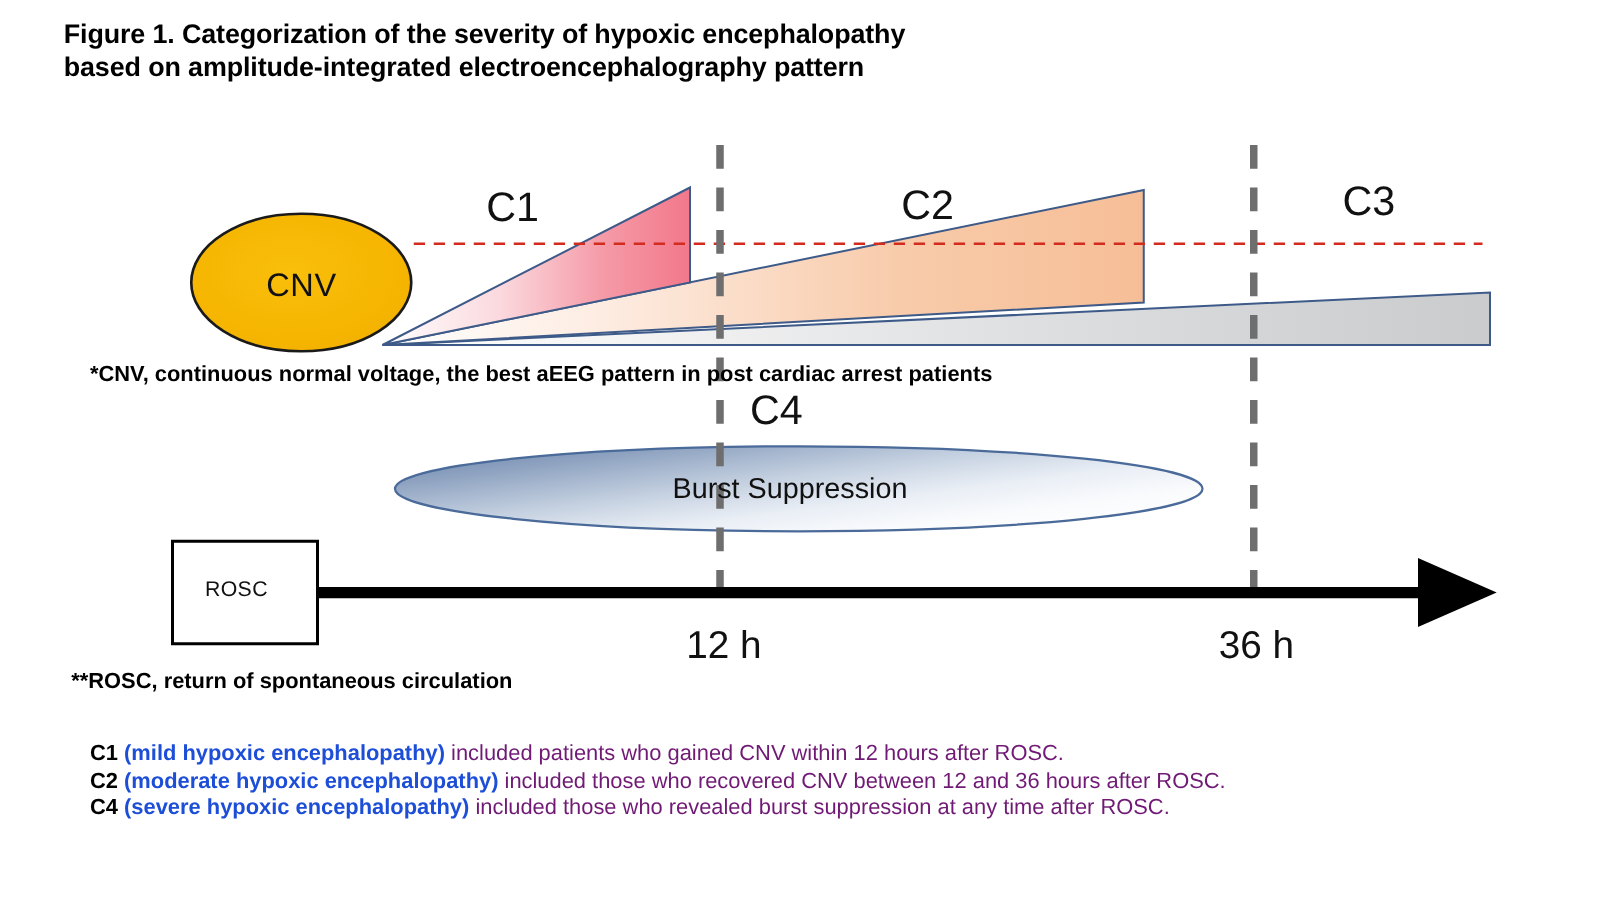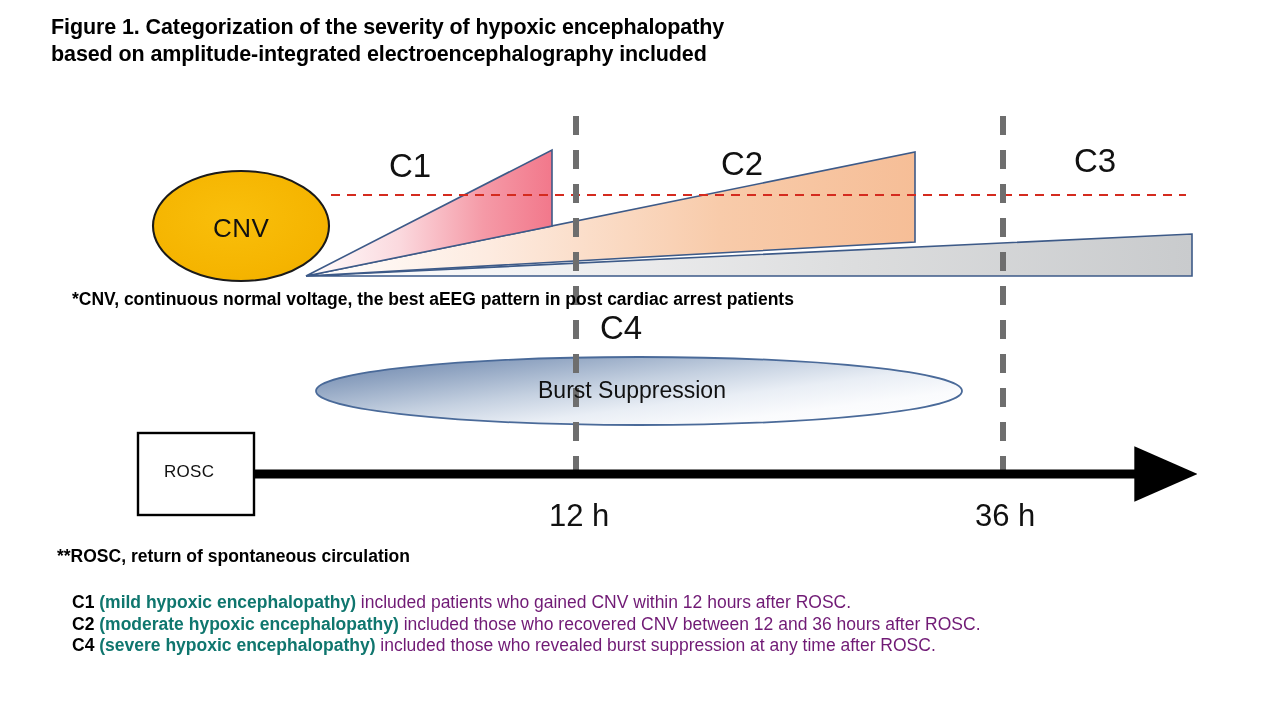--- a/index.html
+++ b/index.html
@@ -75,46 +75,46 @@
 
   .footnote{
     position:absolute;
     font-size:17.5px;
     font-weight:bold;
     color:#000000;
     white-space:nowrap;
     line-height:1;
   }
   #footnote-cnv{left:57px;top:291px;margin-left:15px;}
-  #footnote-rosc{left:57px;top:536px;margin-top:12px;}
+  #footnote-rosc{left:57px;top:536px;}
 
   
   #legend{
     position:absolute;
     left:72px; top:592px;
     width:1180px;
   }
   .legend-row{
     font-size:17.5px;
     line-height:21.5px;
     white-space:nowrap;
     color:#555555;
   }
   .legend-code{font-weight:bold;color:#000000;}
-  .legend-paren{font-weight:bold;color:#0f766e;}
+  .legend-paren{font-weight:bold;color:#1d4ed8;}
   .legend-desc{font-weight:400;color:#701a75;}
 </style>
 </head>
 <body>
 
 <div id="figure-root">
 
   <div class="title-block">
     <div class="title-line">Figure 1. Categorization of the severity of hypoxic encephalopathy</div>
-    <div class="title-line">based on amplitude-integrated electroencephalography included</div>
+    <div class="title-line">based on amplitude-integrated electroencephalography pattern</div>
   </div>
 
   <svg id="stage" viewBox="0 0 1280 720">
     <defs>
 
       <linearGradient id="grad-c1" x1="0" y1="0" x2="1" y2="0">
         <stop offset="0%" stop-color="#ffffff" stop-opacity="1"></stop>
         <stop offset="38%" stop-color="#FBD9DE" stop-opacity="1"></stop>
         <stop offset="72%" stop-color="#F59AA7" stop-opacity="1"></stop>
         <stop offset="100%" stop-color="#F2788B" stop-opacity="1"></stop>

